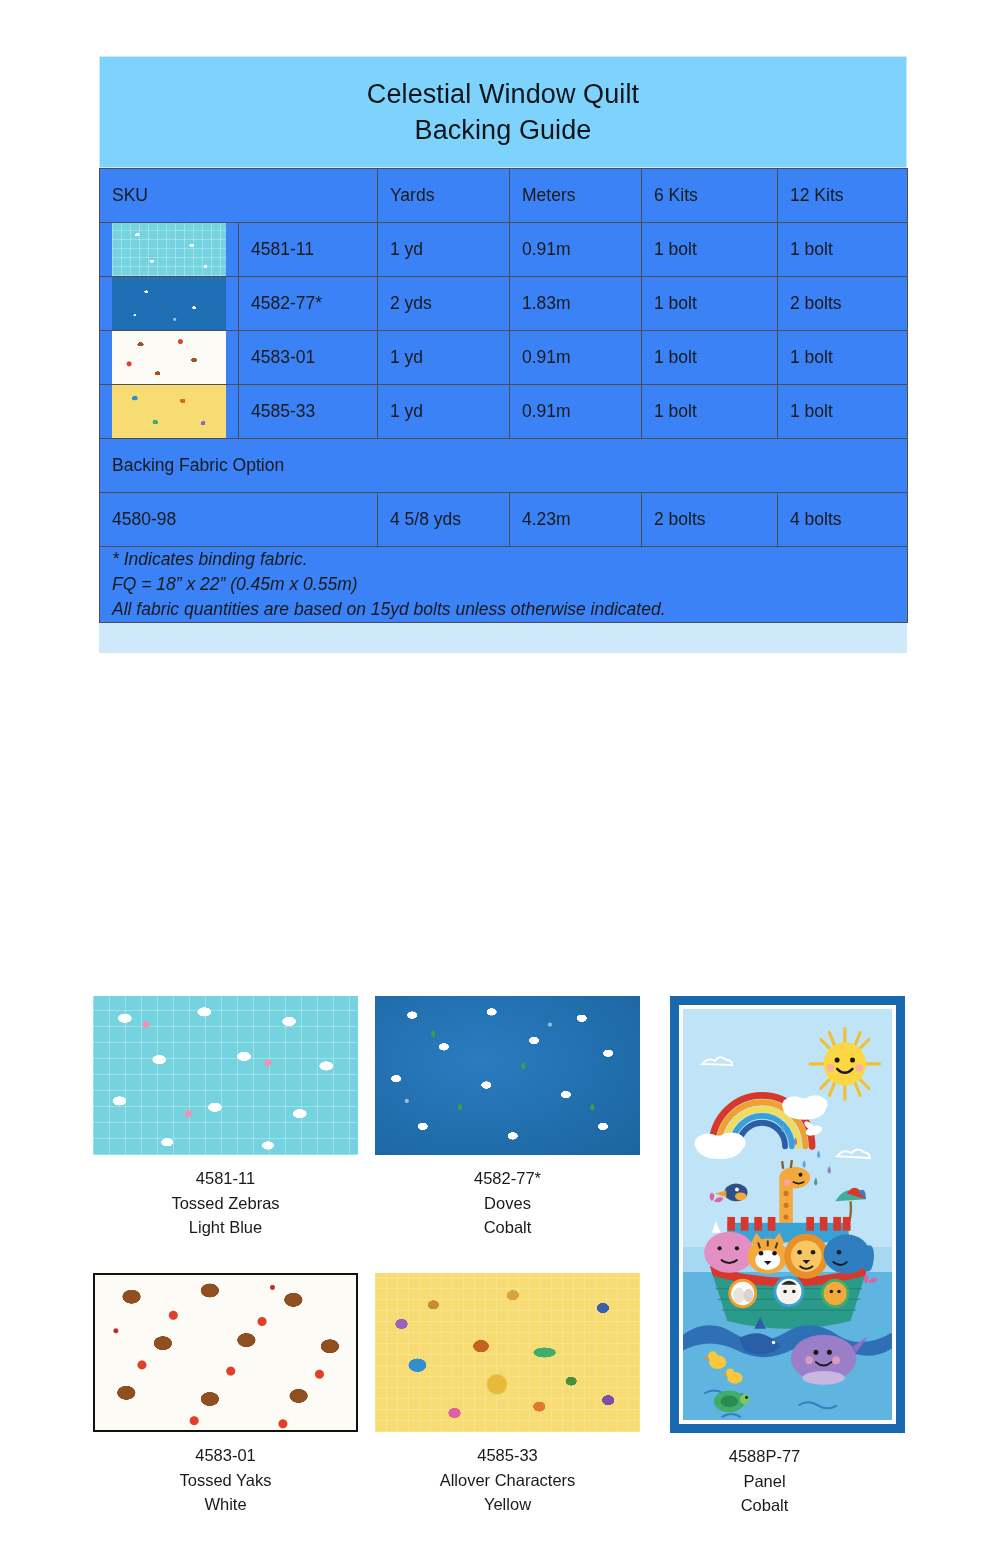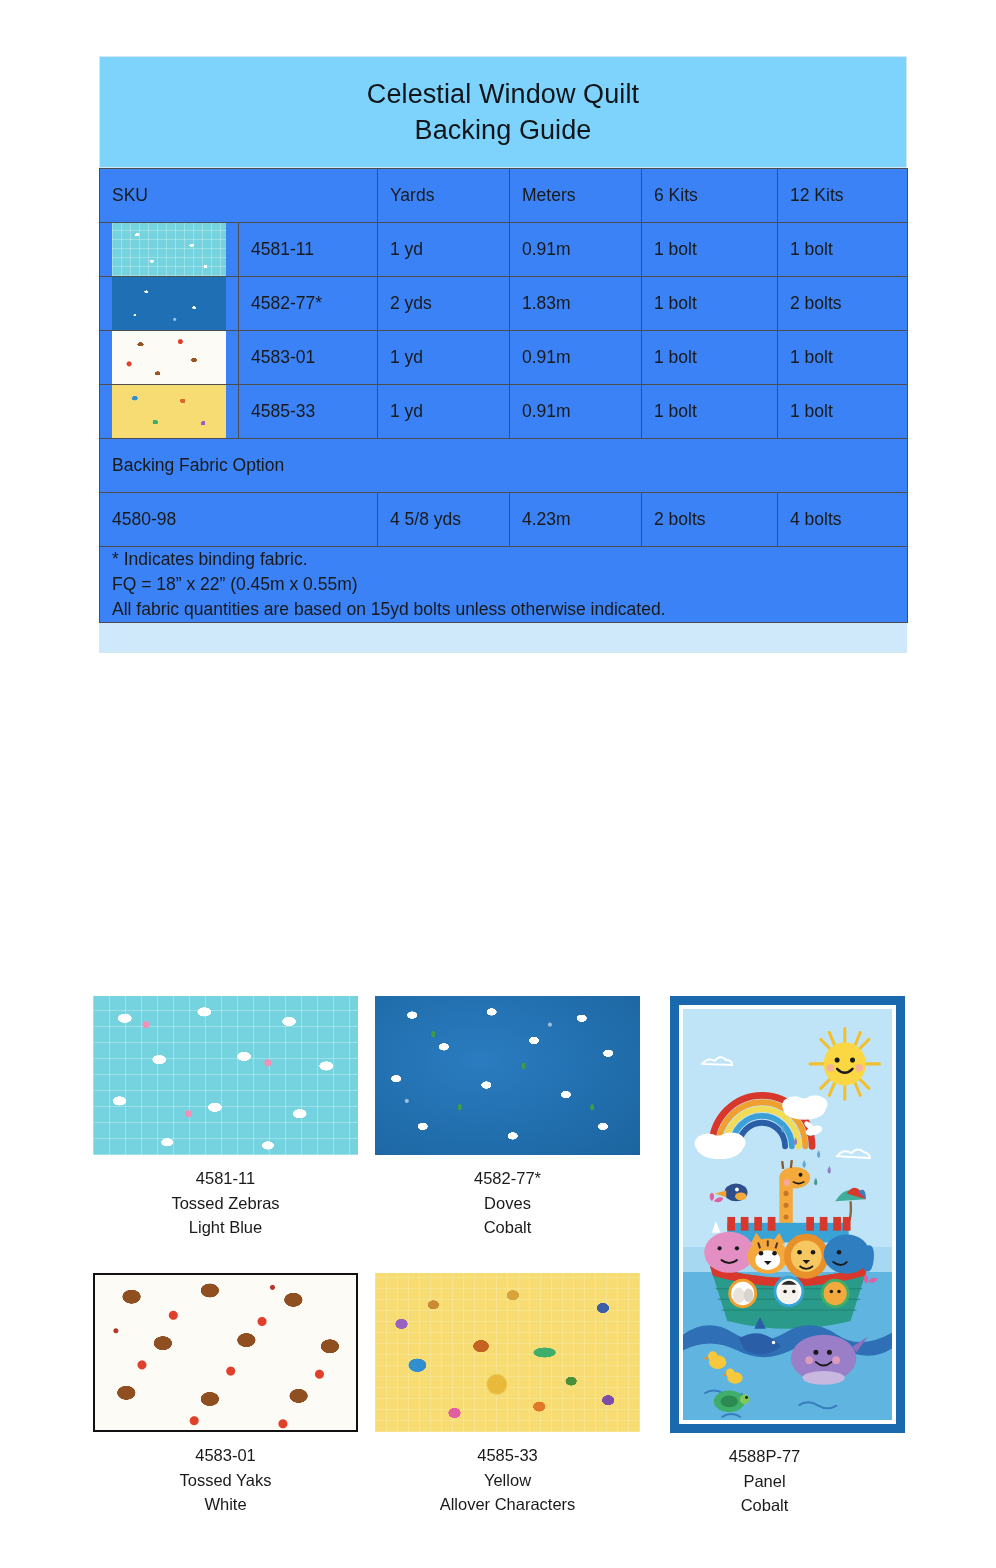--- a/index.html
+++ b/index.html
@@ -83,21 +83,21 @@
   }
   .sw-panel::after{
     content:"";position:absolute;left:6%;top:18%;width:55%;height:34%;
     border-radius:50% 50% 0 0 / 100% 100% 0 0;
     border-top:4px solid #d4332c;border-left:3px solid transparent;border-right:3px solid transparent;
     box-shadow:0 3px 0 -1px #f0a030, 0 6px 0 -2px #3aa3d6;
   }
 
   .section-row td{height:48px;font-size:19px;padding-left:14px;}
   .note-row td{
-    height:auto;padding:12px 14px 16px 14px;font-size:16.5px;line-height:25px;
+    height:auto;padding:12px 14px 16px 14px;font-size:16.5px;line-height:25px;font-style:italic;
   }
   .note-row td div{white-space:nowrap;}
 
   .footer-bar{
     background:#cfe8fa;height:30px;width:808px;
     border:1px solid #cfe8fa;box-sizing:border-box;
   }
 
   
   .gallery{position:absolute;left:0;top:996px;width:996px;}
@@ -310,22 +310,22 @@
       <div>4583-01</div>
       <div>Tossed Yaks</div>
       <div>White</div>
     </div>
   </div>
 
   <div class="g-item" style="left:375px;top:277px;width:265px;">
     <div class="g-img big-yellow" style="width:265px;height:159px;"></div>
     <div class="g-caption">
       <div>4585-33</div>
+      <div>Allover Characters</div>
       <div>Yellow</div>
-      <div>Allover Characters</div>
     </div>
   </div>
 
   <div class="g-item" style="left:670px;top:0px;width:189px;">
     <div class="g-img big-panel" style="width:235px;height:437px;">
       <div class="panel-inner">
         <svg viewBox="0 0 217 419" width="100%" height="100%" preserveAspectRatio="none">
 
           <g>
             <g stroke="#f2c02e" stroke-width="3.2" stroke-linecap="round">

